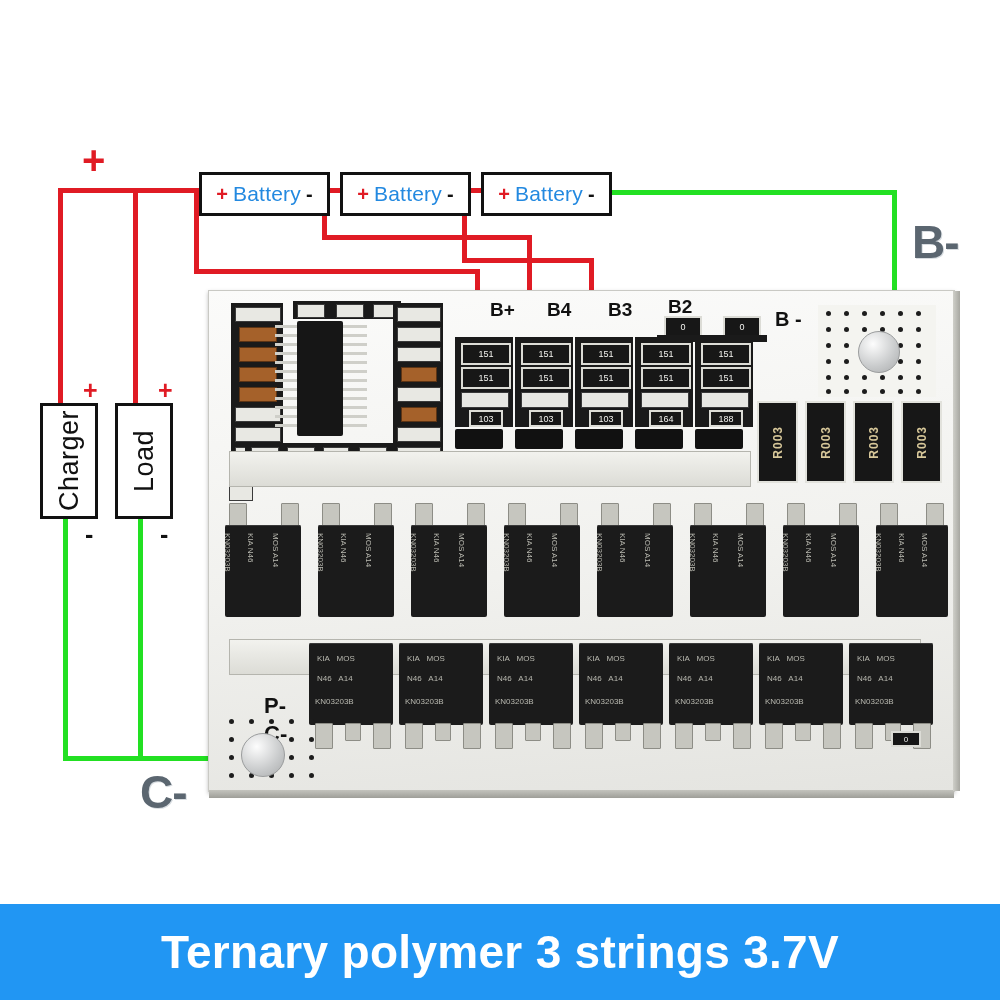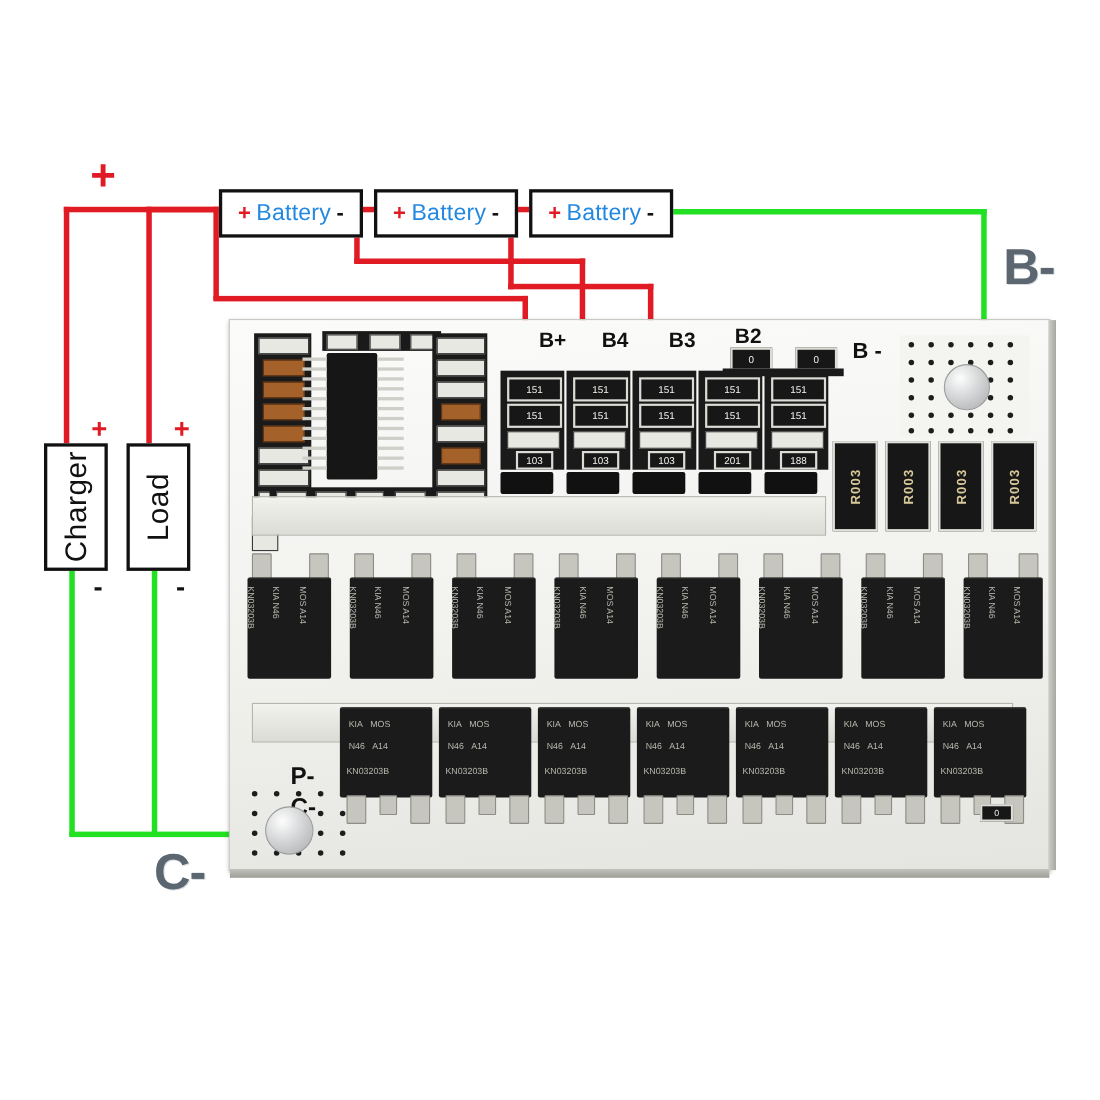--- a/index.html
+++ b/index.html
@@ -237,21 +237,21 @@
       <div class="trace" style="left:120px;top:0;width:58px;height:90px;"></div>
       <div class="res" style="left:126px;top:6px;width:46px;height:18px;">151</div>
       <div class="res" style="left:126px;top:30px;width:46px;height:18px;">151</div>
       <div class="sm" style="left:126px;top:55px;width:46px;height:14px;"></div>
       <div class="res" style="left:134px;top:73px;width:30px;height:13px;">103</div>
 
       <div class="trace" style="left:180px;top:0;width:58px;height:90px;"></div>
       <div class="res" style="left:186px;top:6px;width:46px;height:18px;">151</div>
       <div class="res" style="left:186px;top:30px;width:46px;height:18px;">151</div>
       <div class="sm" style="left:186px;top:55px;width:46px;height:14px;"></div>
-      <div class="res" style="left:194px;top:73px;width:30px;height:13px;">201</div>
+      <div class="res" style="left:194px;top:73px;width:30px;height:13px;">164</div>
 
       <div class="trace" style="left:240px;top:0;width:58px;height:90px;"></div>
       <div class="res" style="left:246px;top:6px;width:46px;height:18px;">151</div>
       <div class="res" style="left:246px;top:30px;width:46px;height:18px;">151</div>
       <div class="sm" style="left:246px;top:55px;width:46px;height:14px;"></div>
       <div class="res" style="left:254px;top:73px;width:30px;height:13px;">188</div>
     </div>
 
     <div style="position:absolute;left:246px;top:138px;width:310px;height:26px;">
       <div class="blk" style="left:0;top:0;width:48px;height:20px;border-radius:2px;"></div>
@@ -454,14 +454,17 @@
       <i style="left:6px;top:58px;"></i>
         <i style="left:26px;top:58px;"></i>
         <i style="left:46px;top:58px;"></i>
         <i style="left:66px;top:58px;"></i>
         <i style="left:86px;top:58px;"></i>
       <div class="blob" style="left:18px;top:18px;width:42px;height:42px;"></div>
     </div>
 
   </div>
 
+  <div class="banner">
+    <span>Ternary polymer 3 strings 3.7V</span>
+  </div>
 
 </div>
 
 </body></html>

